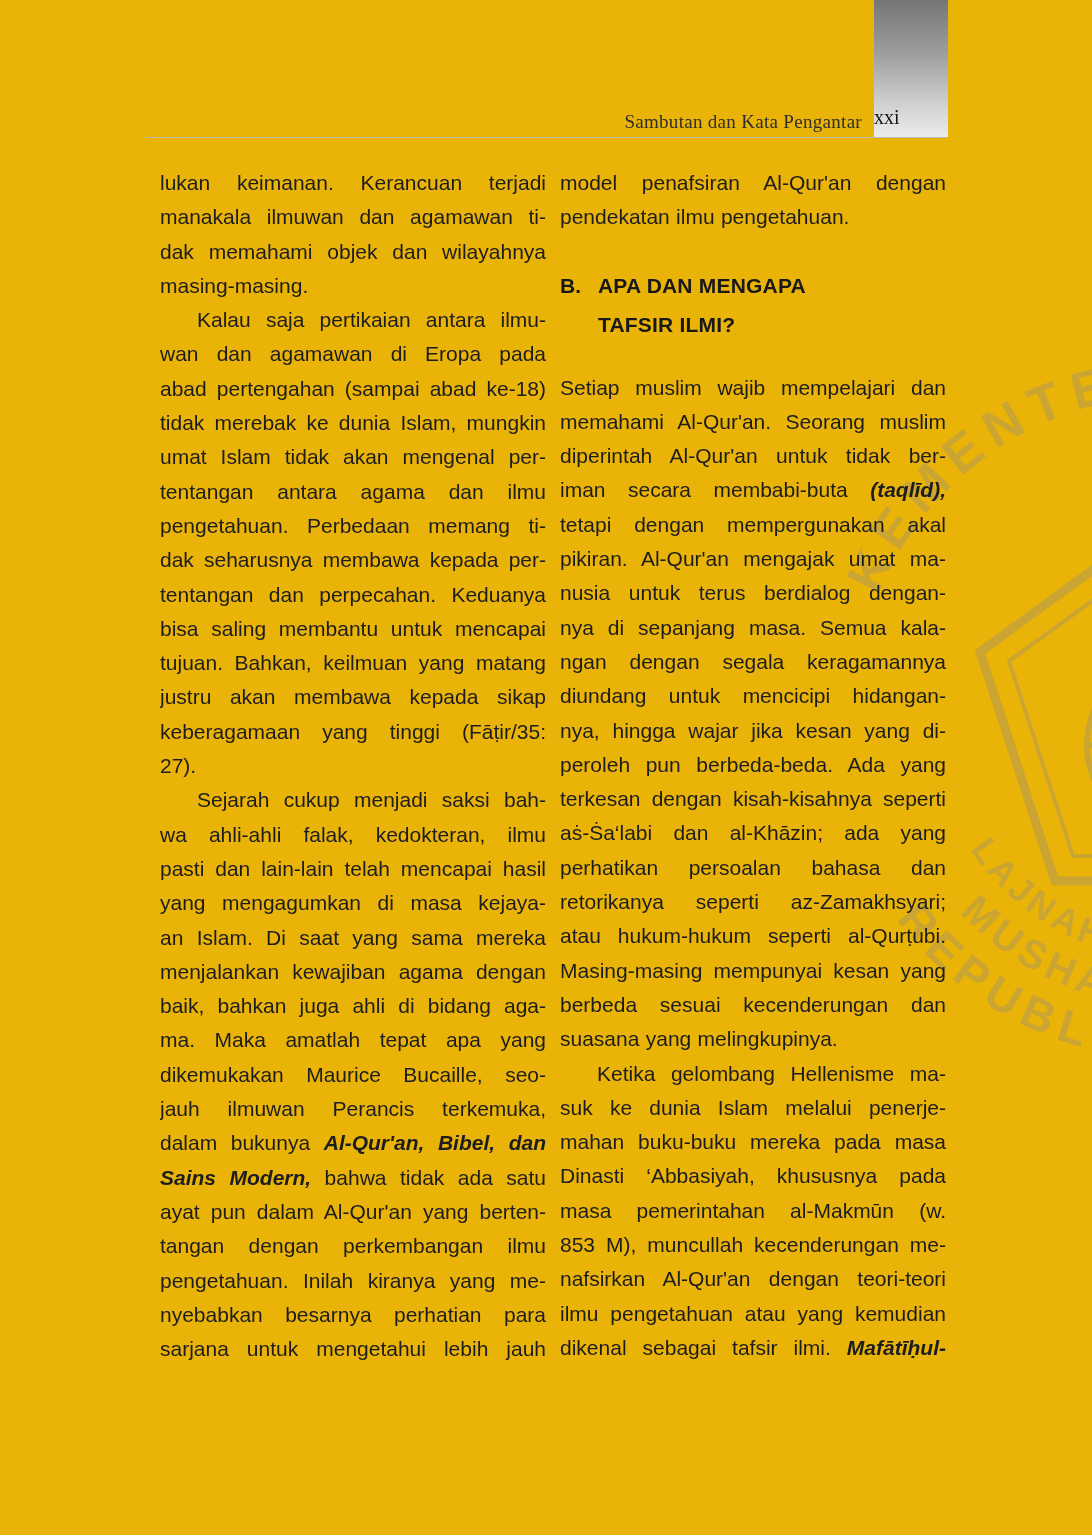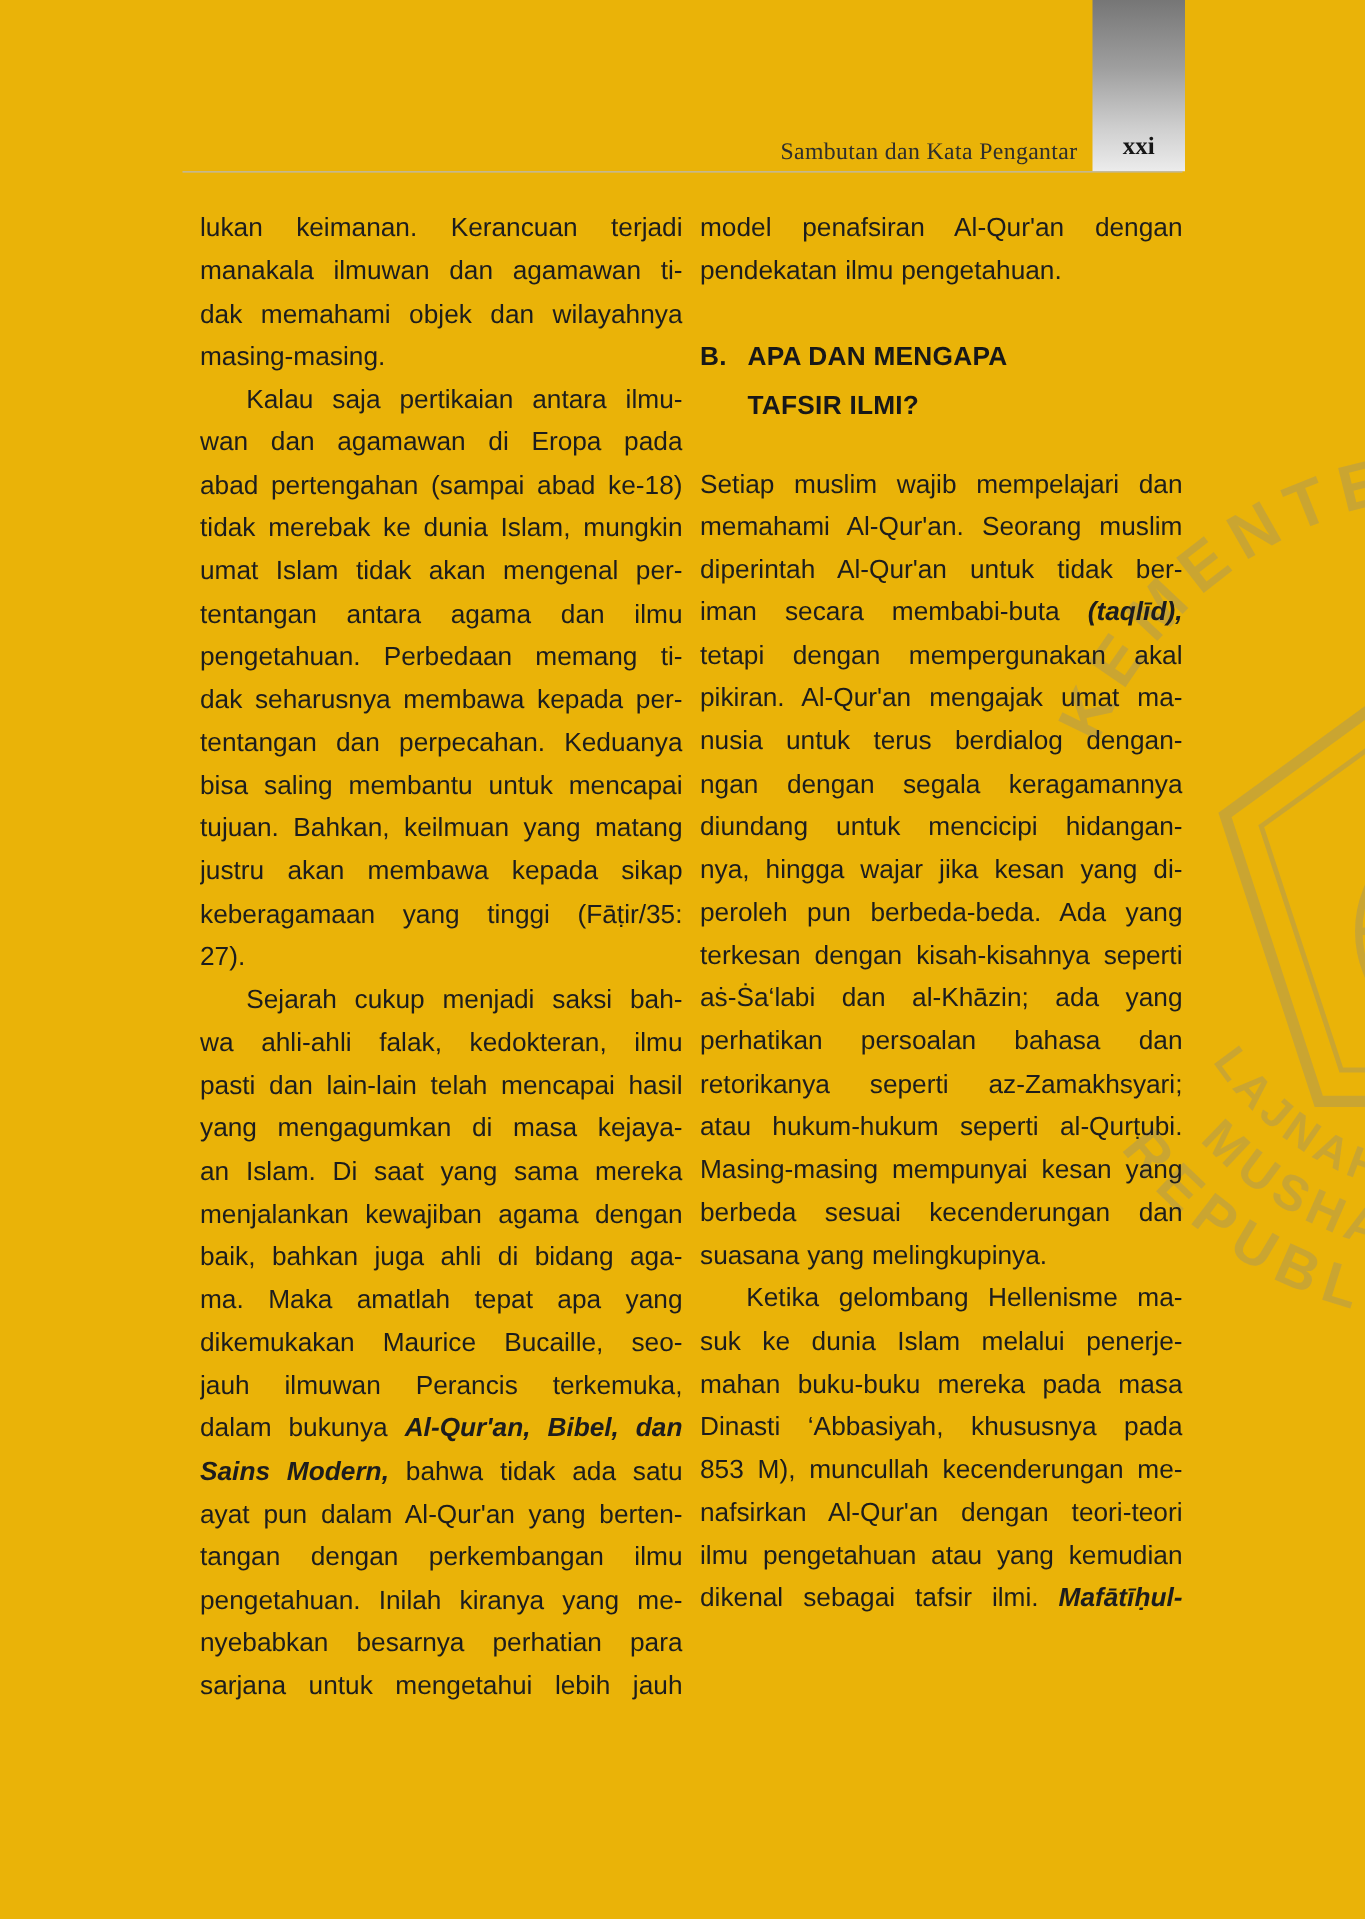--- a/index.html
+++ b/index.html
@@ -14,21 +14,21 @@
     position:absolute; left:874px; top:0; width:74px; height:137px; z-index:1;
     background:linear-gradient(180deg,#767676 0%,#9f9f9f 40%,#cfcfcf 75%,#ececec 100%);
   }
   .running-title {
     position:absolute; top:111px; right:230px; z-index:2;
     font-family:"Liberation Serif", serif; font-size:19px; color:#2e2e2e;
     letter-spacing:0.3px; white-space:nowrap;
   }
   .page-number {
     position:absolute; top:106px; left:874px; width:74px; z-index:3;
-    text-align:center; font-family:"Liberation Serif", serif; font-size:20px; color:#161616;font-weight:bold;
+    font-family:"Liberation Serif", serif; font-size:20px; color:#161616;
   }
   .rule {
     position:absolute; left:146px; top:137px; width:800px; height:0; z-index:2;
     border-top:1.5px solid #b9b9b9;
   }
 
   
   .watermark {
     position:absolute; left:715px; top:255px; z-index:1; opacity:0.32;
   }
@@ -167,38 +167,40 @@
     </div>
 
     <div class="para">
         <div class="line"><span>Setiap muslim wajib mempelajari dan</span></div>
         <div class="line"><span>memahami Al-Qur'an. Seorang muslim</span></div>
         <div class="line"><span>diperintah Al-Qur'an untuk tidak ber-</span></div>
         <div class="line"><span>iman secara membabi-buta </span><span class="it">(taqlīd),</span></div>
         <div class="line"><span>tetapi dengan mempergunakan akal</span></div>
         <div class="line"><span>pikiran. Al-Qur'an mengajak umat ma-</span></div>
         <div class="line"><span>nusia untuk terus berdialog dengan-</span></div>
+        <div class="line"><span>nya di sepanjang masa. Semua kala-</span></div>
         <div class="line"><span>ngan dengan segala keragamannya</span></div>
         <div class="line"><span>diundang untuk mencicipi hidangan-</span></div>
         <div class="line"><span>nya, hingga wajar jika kesan yang di-</span></div>
         <div class="line"><span>peroleh pun berbeda-beda. Ada yang</span></div>
         <div class="line"><span>terkesan dengan kisah-kisahnya seperti</span></div>
         <div class="line"><span>aṡ-Ṡa‘labi dan al-Khāzin; ada yang mem-</span></div>
         <div class="line"><span>perhatikan persoalan bahasa dan</span></div>
         <div class="line"><span>retorikanya seperti az-Zamakhsyari;</span></div>
         <div class="line"><span>atau hukum-hukum seperti al-Qurṭubi.</span></div>
         <div class="line"><span>Masing-masing mempunyai kesan yang</span></div>
         <div class="line"><span>berbeda sesuai kecenderungan dan</span></div>
         <div class="line end"><span>suasana yang melingkupinya.</span></div>
       </div>
     <div class="para">
         <div class="line indent"><span>Ketika gelombang Hellenisme ma-</span></div>
         <div class="line"><span>suk ke dunia Islam melalui penerje-</span></div>
         <div class="line"><span>mahan buku-buku mereka pada masa</span></div>
         <div class="line"><span>Dinasti ‘Abbasiyah, khususnya pada</span></div>
+        <div class="line"><span>masa pemerintahan al-Makmūn (w.</span></div>
         <div class="line"><span>853 M), muncullah kecenderungan me-</span></div>
         <div class="line"><span>nafsirkan Al-Qur'an dengan teori-teori</span></div>
         <div class="line"><span>ilmu pengetahuan atau yang kemudian</span></div>
         <div class="line"><span>dikenal sebagai tafsir ilmi. </span><span class="it">Mafātīḥul-</span></div>
       </div>
   </div>
 
 </div>
 
 </body></html>

